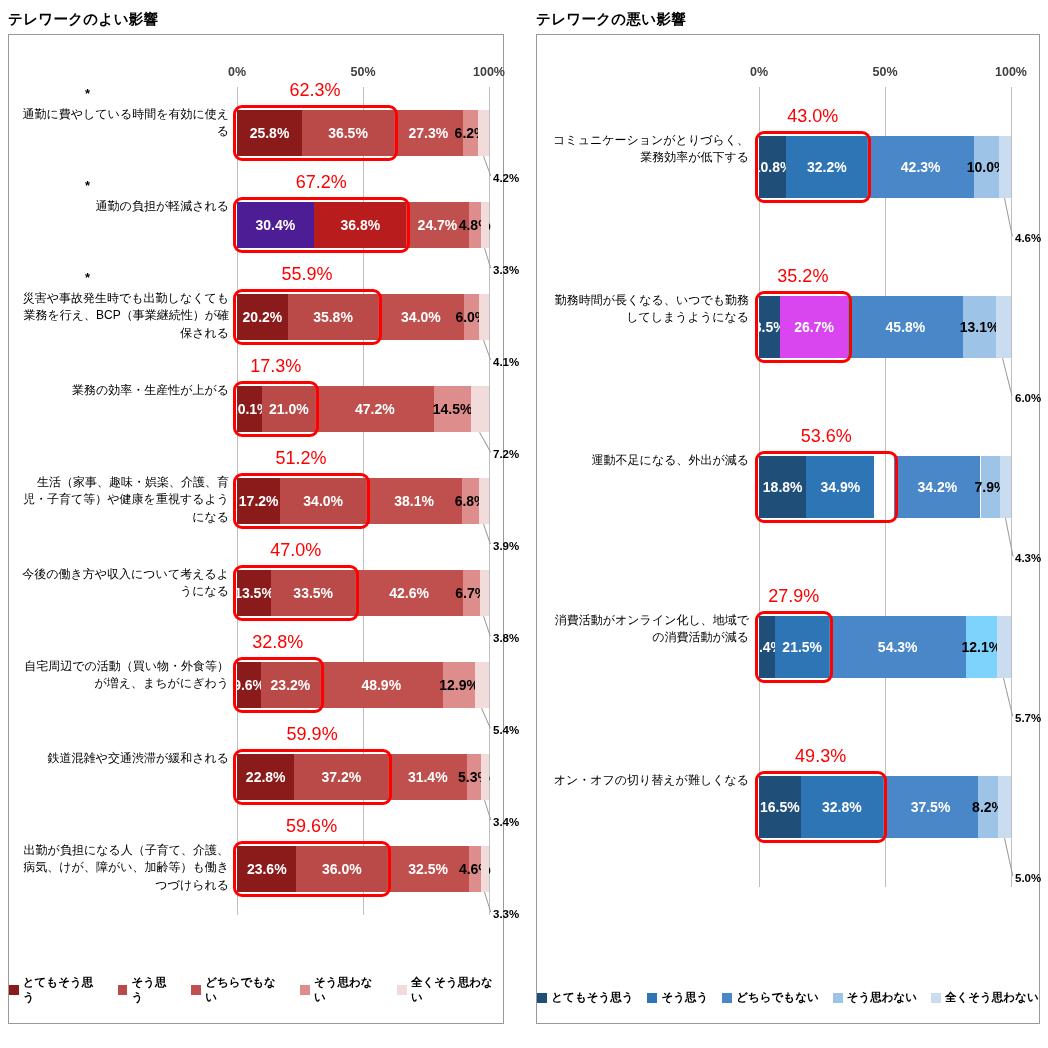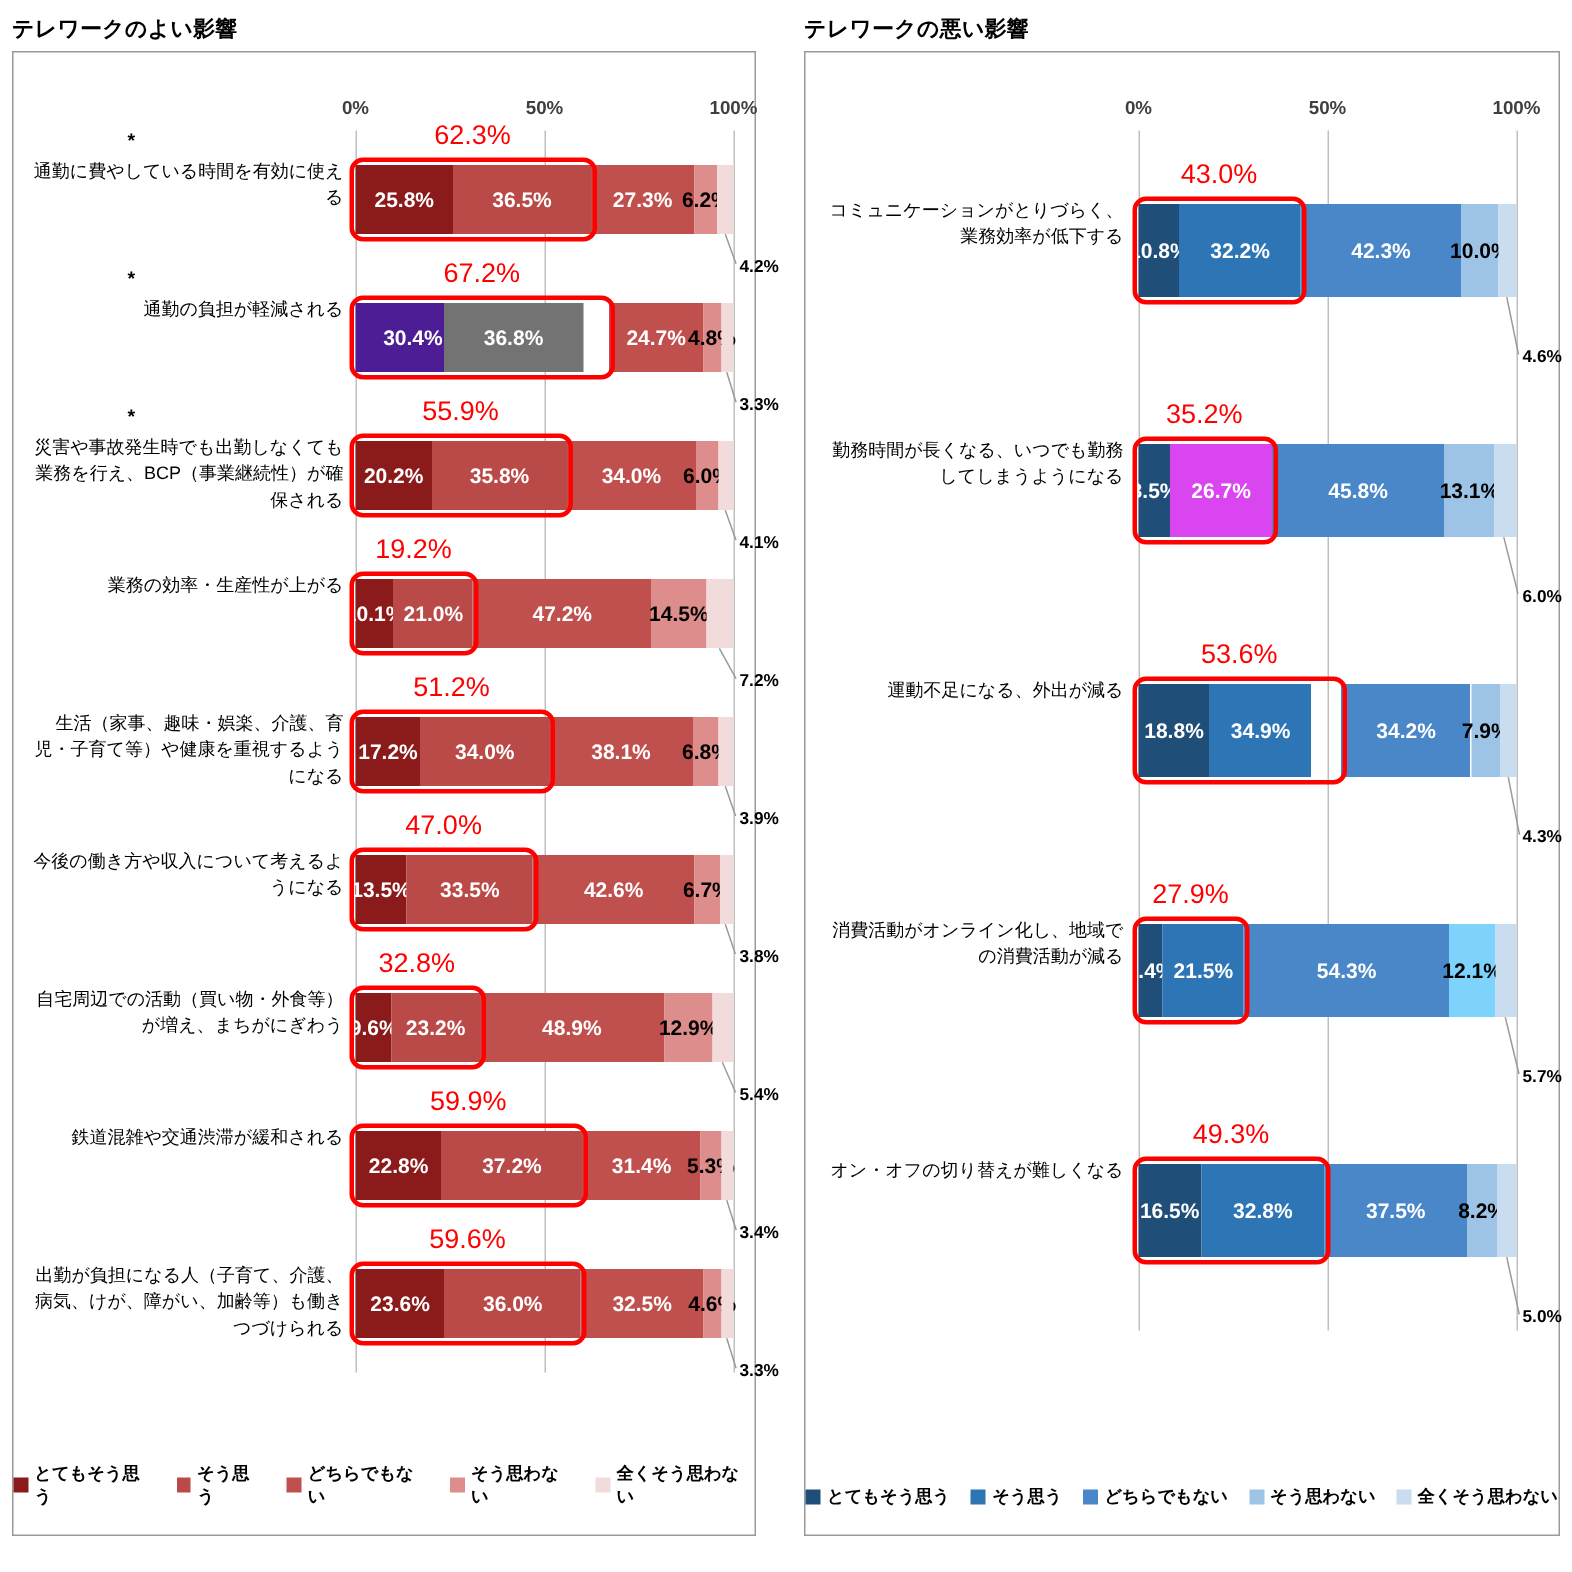--- a/index.html
+++ b/index.html
@@ -85,21 +85,21 @@
       <div class="outside-label" style="left: 484px; top: 137px; text-align: center;">4.2%</div>
       <div class="leader" style="left: 474.708px; top: 121px; width: 21.2879px; transform: rotate(69.9681deg);"></div>
       <div class="highlight" style="left: 224px; top: 70px; width: 164.996px; height: 56px;"></div>
       <div class="sum" style="left: 280.498px; top: 45px;">62.3%</div>
       <div class="star" style="left: 76px; top: 143px;">*</div>
       <div class="cat" style="width: 210px; right: 274px; top: 163px;">通勤の負担が軽減される</div>
       <div class="bar" style="left: 228px; width: 252px; top: 167px; height: 46px;">
         <div class="seg dark" style="left: 0px; width: 76.608px; background: #4c1d95;">
           <span>30.4%</span>
         </div>
-        <div class="seg dark" style="left: 59px; width: 92.736px; background: #737373; padding-left: 44px;">
+        <div class="seg dark" style="left: 77px; width: 92.736px; background: #b91c1c; padding-left: 44px;">
           <span>36.8%</span>
         </div>
         <div class="seg dark" style="left: 169.344px; width: 62.244px; background: rgb(192, 80, 77);">
           <span>24.7%</span>
         </div>
         <div class="seg light" style="left: 231.588px; width: 12.096px; background: rgb(221, 141, 139);">
           <span>4.8%</span>
         </div>
         <div class="seg light" style="left: 243.684px; width: 8.316px; background: rgb(242, 220, 219);"></div>
       </div>
@@ -140,21 +140,21 @@
           <span>47.2%</span>
         </div>
         <div class="seg light" style="left: 197.316px; width: 36.54px; background: rgb(221, 141, 139);">
           <span>14.5%</span>
         </div>
         <div class="seg light" style="left: 233.856px; width: 18.144px; background: rgb(242, 220, 219);"></div>
       </div>
       <div class="outside-label" style="left: 484px; top: 413px;">7.2%</div>
       <div class="leader" style="left: 470.928px; top: 397px; width: 22.8602px; transform: rotate(61.0311deg);"></div>
       <div class="highlight" style="left: 224px; top: 346px; width: 86.372px; height: 56px;"></div>
-      <div class="sum" style="left: 241.186px; top: 321px;">19.2%</div>
+      <div class="sum" style="left: 241.186px; top: 321px;">17.3%</div>
       <div class="cat" style="width: 210px; right: 274px; top: 439px;">生活（家事、趣味・娯楽、介護、育児・子育て等）や健康を重視するようになる</div>
       <div class="bar" style="left: 228px; width: 252px; top: 443px; height: 46px;">
         <div class="seg dark" style="left: 0px; width: 43.344px; background: rgb(139, 26, 26);">
           <span>17.2%</span>
         </div>
         <div class="seg dark" style="left: 43.344px; width: 85.68px; background: rgb(185, 74, 72);">
           <span>34.0%</span>
         </div>
         <div class="seg dark" style="left: 129.024px; width: 96.012px; background: rgb(192, 80, 77);">
           <span>38.1%</span>

